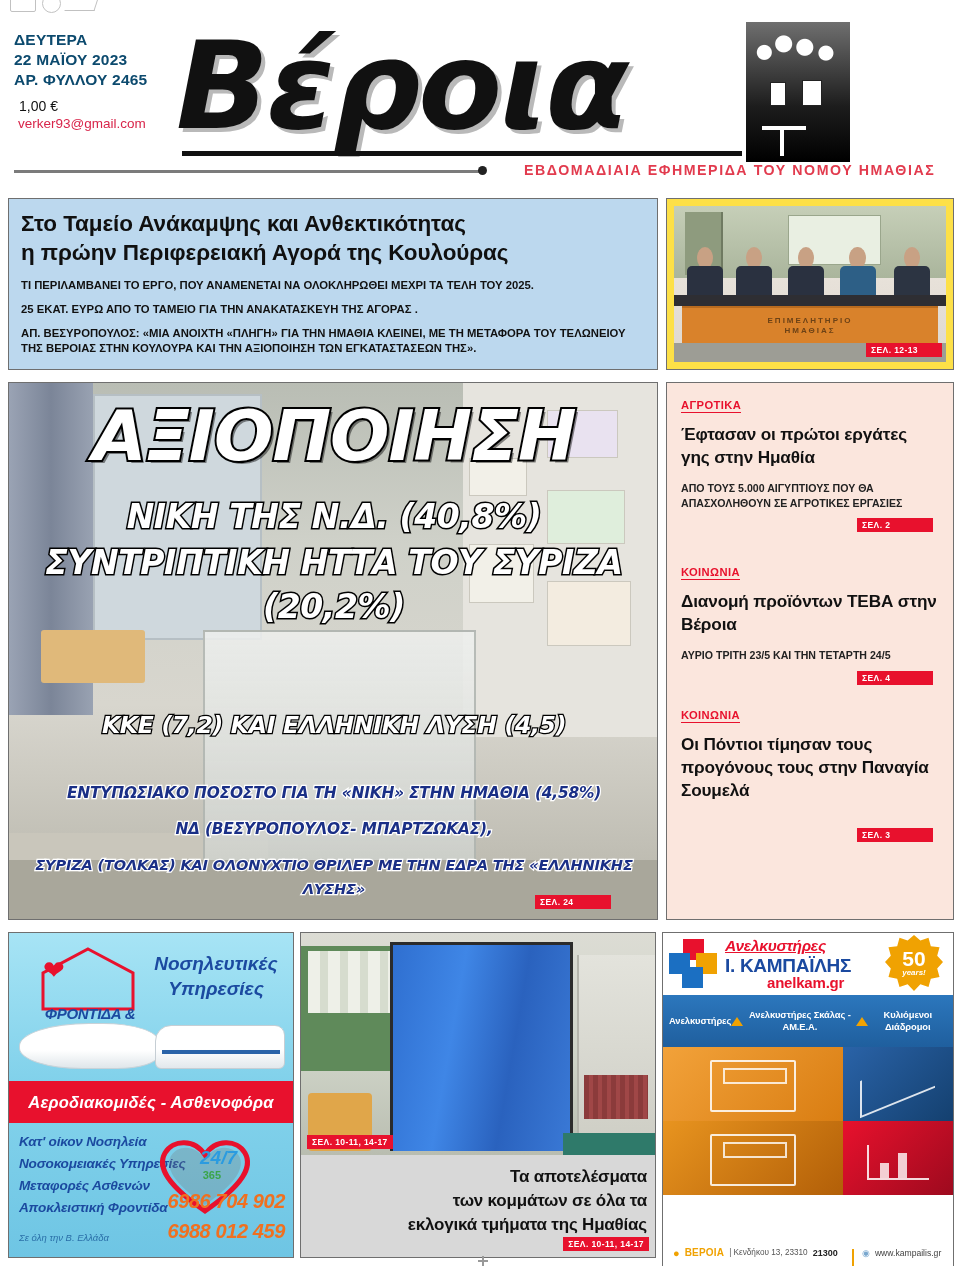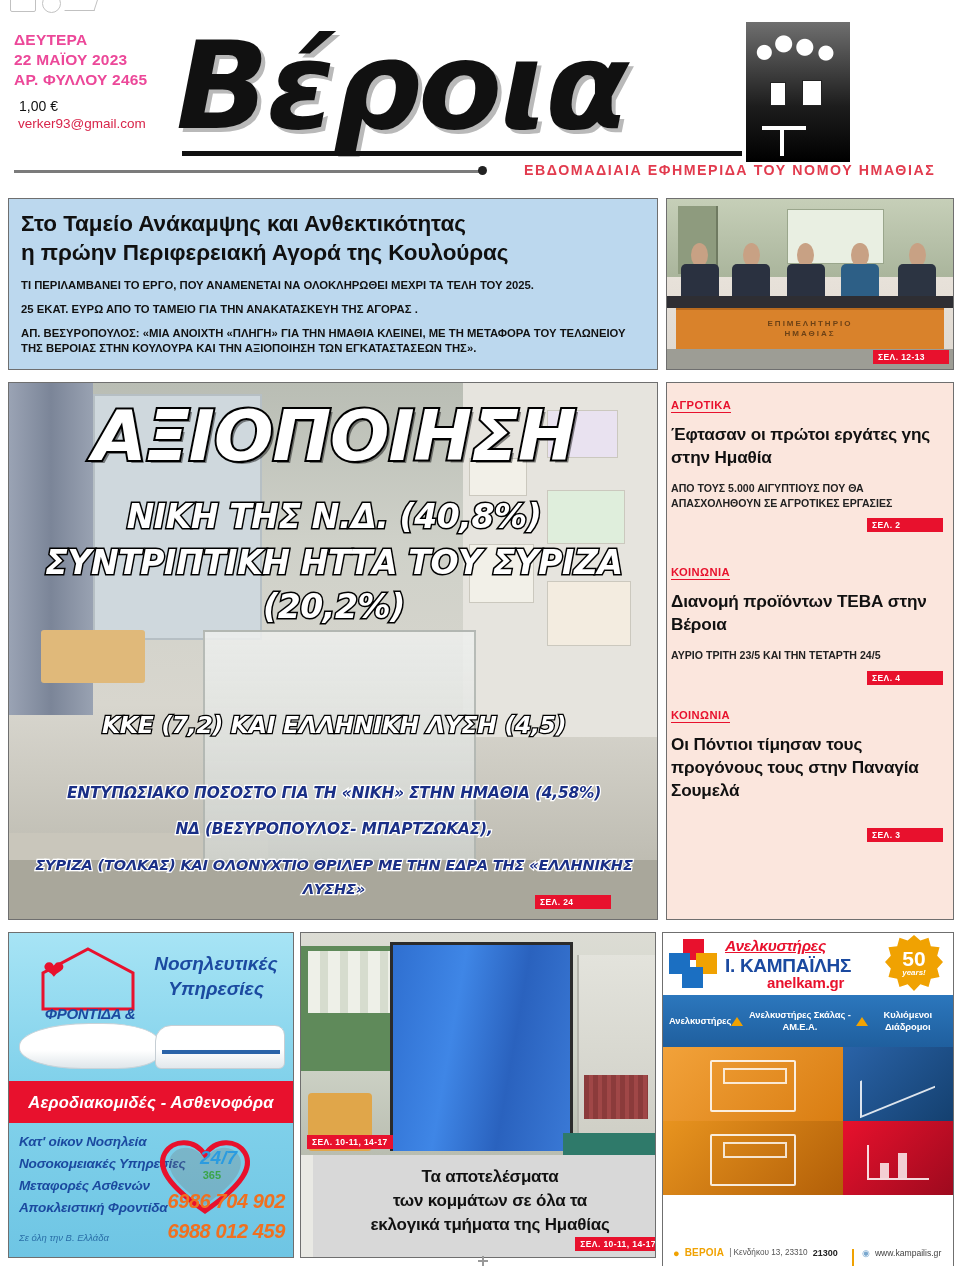--- a/index.html
+++ b/index.html
@@ -27,21 +27,21 @@
     width: 30px; height: 16px; border-bottom: 1.6px solid #777;
     border-right: 1.6px solid #777; transform: skewX(-18deg);
   }
 
   
   .masthead { position: absolute; left: 0; top: 22px; width: 960px; height: 150px; }
   .mast-left {
     position: absolute; left: 14px; top: 8px; width: 168px;
   }
   .mast-left .dayline {
-    font-size: 15.5px; font-weight: bold; color: #ec4899; letter-spacing: .2px;
+    font-size: 15.5px; font-weight: bold; color: #0c4a6e; letter-spacing: .2px;
     line-height: 20px;
   }
   .mast-left .price {
     font-size: 14px; color: #111; margin-top: 7px; margin-left: 5px; line-height: 18px;
   }
   .mast-left .email {
     font-size: 13.5px; color: #d8254a; margin-left: 4px; line-height: 18px;
   }
 
   .logo-wrap {
@@ -108,21 +108,21 @@
   }
   .lead-sub {
     font-size: 11.3px; font-weight: bold; color: #111; line-height: 15px;
     margin-top: 11px;
   }
   .lead-sub2 { margin-top: 9px; }
   .lead-sub3 { margin-top: 9px; }
 
   .lead-photo {
     position: absolute; left: 666px; top: 198px; width: 288px; height: 172px;
-    background: #14b8a6; border: 1.5px solid #6f6f6f; 
+    background: #fde047; border: 1.5px solid #6f6f6f; padding: 7px;
   }
   .photo-inner {
     position: relative; width: 100%; height: 100%;
     background: linear-gradient(180deg,#cfd6c4 0%,#b9c3ad 42%,#e8e2da 43%,#ded8d0 100%);
     overflow: hidden;
   }
   .pi-wall {
     position: absolute; left: 0; top: 0; width: 100%; height: 46%;
     background: linear-gradient(180deg,#c6cfb8,#aab59c);
   }
@@ -258,21 +258,21 @@
     -webkit-text-stroke: 2.4px #fff; paint-order: stroke fill;
   }
   .hl-b1 { top: 398px; }
   .hl-b2 { top: 434px; }
   .hl-b3 { top: 470px; font-size: 14.6px; }
   .badge-main { right: 46px; bottom: 10px; }
 
   
   .sidebar {
     position: absolute; left: 666px; top: 382px; width: 288px; height: 538px;
-    background: #fbe6dd; border: 1.5px solid #6f6f6f; padding: 12px 4px;
+    background: #fbe6dd; border: 1.5px solid #6f6f6f; padding: 12px 14px;
   }
   .sb-item { margin-bottom: 4px; }
   .sb-kicker {
     font-size: 11.2px; font-weight: bold; color: #e8112d;
     border-bottom: 1.5px solid #e8112d; display: inline-block;
     letter-spacing: .4px; padding-bottom: 1px;
   }
   .sb-title {
     font-size: 17.2px; font-weight: bold; color: #111;
     line-height: 23px; margin-top: 10px; letter-spacing: -.15px;
@@ -420,21 +420,21 @@
     background: #e0a64a; border-radius: 4px;
   }
   .cp-floorg {
     position: absolute; right: 0; bottom: 0; width: 26%; height: 10%;
     background: #2f7a6a;
   }
   .badge-cp { left: 6px; bottom: 6px; }
 
   .cp-caption {
     position: absolute; left: 0; top: 222px; width: 100%; height: 102px;
-    background: #d8d8d8; padding: 10px 8px 0 8px; text-align: center; margin-left: 12px;
+    background: #d8d8d8; padding: 10px 8px 0 8px; text-align: right;
   }
   .cp-caption .ln {
     font-size: 17px; font-weight: bold; color: #111; line-height: 24px;
     letter-spacing: -.2px;
   }
   .badge-cp2 { right: 6px; bottom: 6px; }
 
   .ad-right {
     position: absolute; left: 662px; top: 932px; width: 292px; height: 368px;
     border: 1.5px solid #6f6f6f; background: #fff; overflow: hidden;

